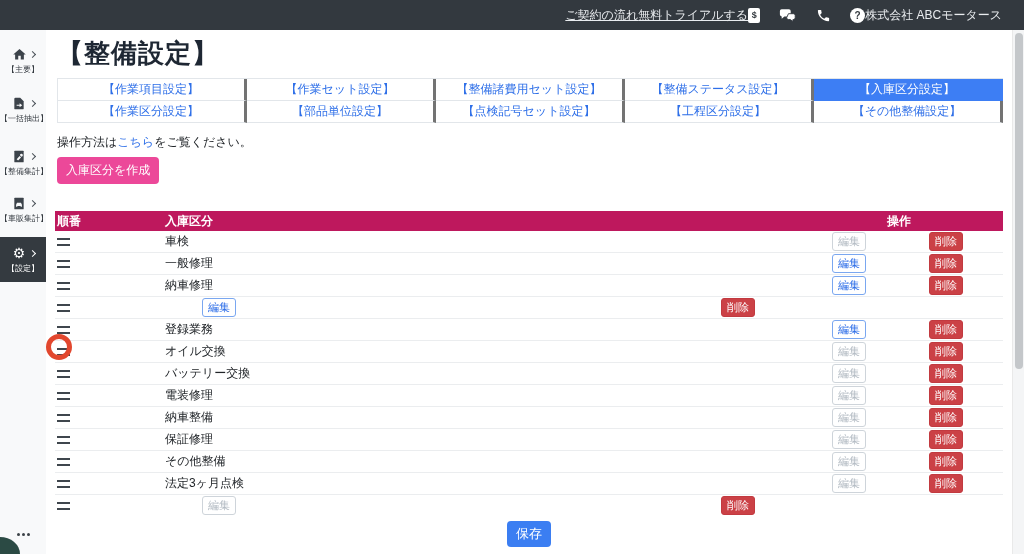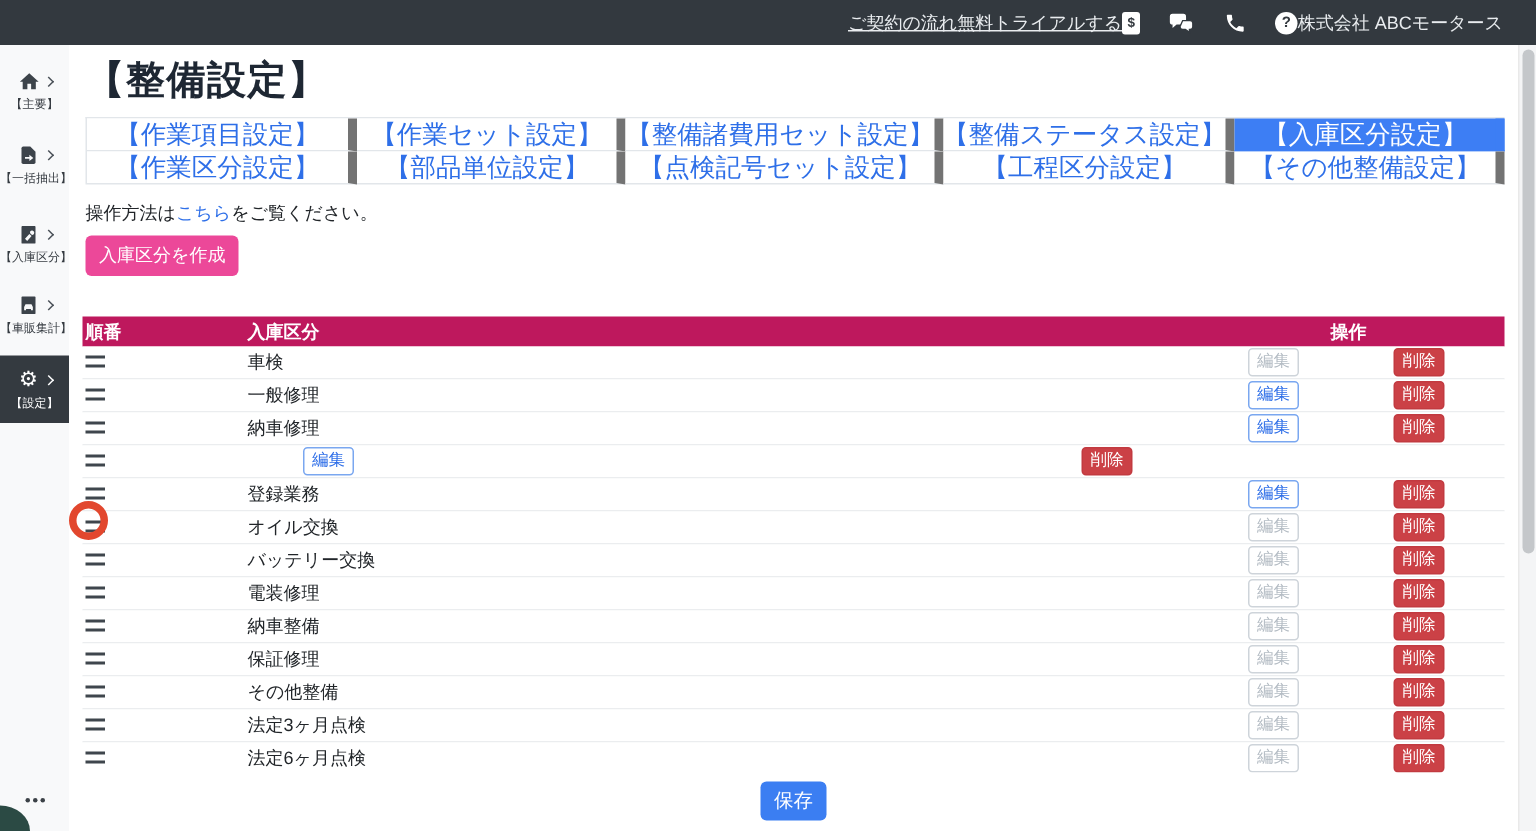--- a/index.html
+++ b/index.html
@@ -40,22 +40,22 @@
   .dot{display:inline-block;width:3px;height:3px;border-radius:50%;background:#3b4147;margin:0 1px}
   .corner{position:absolute;left:0;bottom:0;width:20px;height:17px;background:#2b4a44;
     border-top-right-radius:100%;z-index:35}
 
   
   .main{position:absolute;left:46px;top:30px;width:966px;height:524px;background:#fff;z-index:10}
   .page-title{position:absolute;left:11px;top:6px;font-family:"DejaVu Serif","Liberation Serif",serif;
     font-size:26px;font-weight:bold;color:#1e2733;letter-spacing:1px}
   .tab-grid{position:absolute;left:11px;top:48px;width:946px;display:grid;
     grid-template-columns:repeat(5,1fr);border-top:1px solid #e2e6ea;border-left:1px solid #e2e6ea}
-  .tab-cell{height:22px;border-right:6px solid #737373;border-bottom:1px solid #e2e6ea;background:#fff;
-    display:flex;align-items:center;justify-content:center;font-size:17px;color:#2e6fe8;cursor:pointer;white-space:nowrap}
+  .tab-cell{height:22px;border-right:3px solid #737373;border-bottom:1px solid #e2e6ea;background:#fff;
+    display:flex;align-items:center;justify-content:center;font-size:12px;color:#2e6fe8;cursor:pointer;white-space:nowrap}
   .tab-cell.active{background:#3d7ef4;color:#fff;border-color:#3d7ef4}
   .instruction{position:absolute;left:11px;top:104px;font-size:12px;color:#212529}
   .instruction .ilink{color:#2e6fe8;cursor:pointer}
   .btn-create{position:absolute;left:11px;top:127px;height:27px;padding:0 9px;background:#ec4899;
     color:#fff;font-size:12px;border:none;border-radius:4px;cursor:pointer;
     font-family:"Liberation Sans","DejaVu Sans",sans-serif}
 
   
   .table{position:absolute;left:9px;top:181px;width:948px}
   .thead,.trow{display:grid;grid-template-columns:110px 1fr 208px;align-items:center}
@@ -141,21 +141,21 @@
         <div class="side-item">
           <div class="side-top">
             <span class="side-icon">
               <svg width="14" height="15" viewBox="0 0 24 24">
                 <path d="M5 2h14a1 1 0 0 1 1 1v18a1 1 0 0 1-1 1H5a1 1 0 0 1-1-1V3a1 1 0 0 1 1-1z"></path>
                 <path fill="#f8f9fa" d="M8 16.5 13 11l2.5 2.5-5 5.5zM14 8a2.6 2.6 0 1 1 2 4.3l-2.3-2.3z"></path>
               </svg>
             </span>
             <span class="chev"></span>
           </div>
-          <div class="side-label">【入庫区分】</div>
+          <div class="side-label">【整備集計】</div>
         </div>
         <div class="side-item">
           <div class="side-top">
             <span class="side-icon">
               <svg width="14" height="15" viewBox="0 0 24 24">
                 <path d="M5 2h14a1 1 0 0 1 1 1v18a1 1 0 0 1-1 1H5a1 1 0 0 1-1-1V3a1 1 0 0 1 1-1z"></path>
                 <path fill="#f8f9fa" d="M7 14l1.6-3.2h6.8L17 14v3.6h-2.2v-1.2H9.2v1.2H7z"></path>
               </svg>
             </span>
             <span class="chev"></span>
@@ -297,21 +297,20 @@
           <div class="trow">
             <div class="c-order"><span class="drag"></span></div>
             <div class="c-name">法定3ヶ月点検</div>
             <div class="c-actions">
               <button class="btn-edit disabled">編集</button>
               <button class="btn-del">削除</button>
             </div>
           </div>
           <div class="trow">
             <div class="c-order"><span class="drag"></span></div>
-            <div class="c-name">法定6ヶ月点検</div>
             <div class="c-actions">
               <button class="btn-edit disabled">編集</button>
               <button class="btn-del">削除</button>
             </div>
           </div>
         </div>
     </div>
 
     <div class="footer">
       <button class="btn-save">保存</button>

